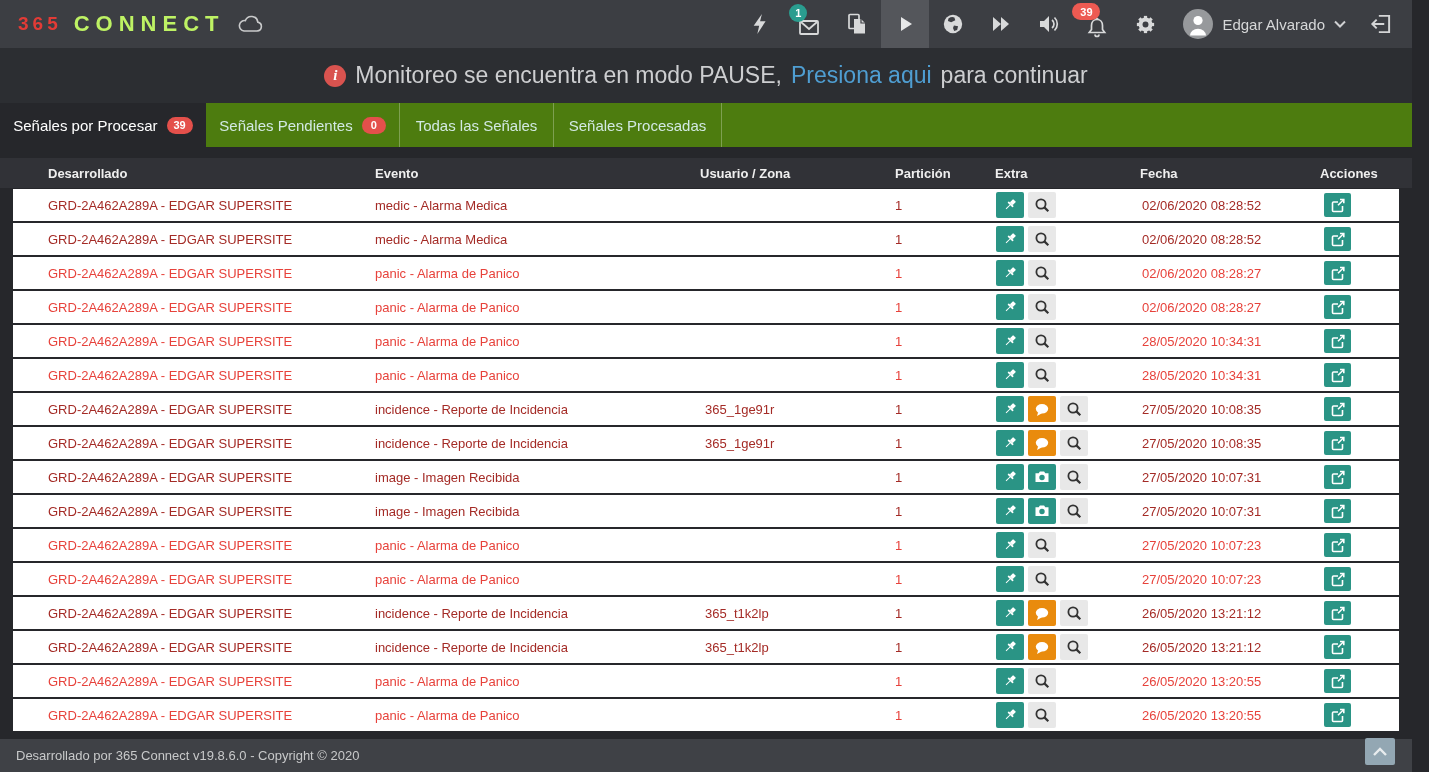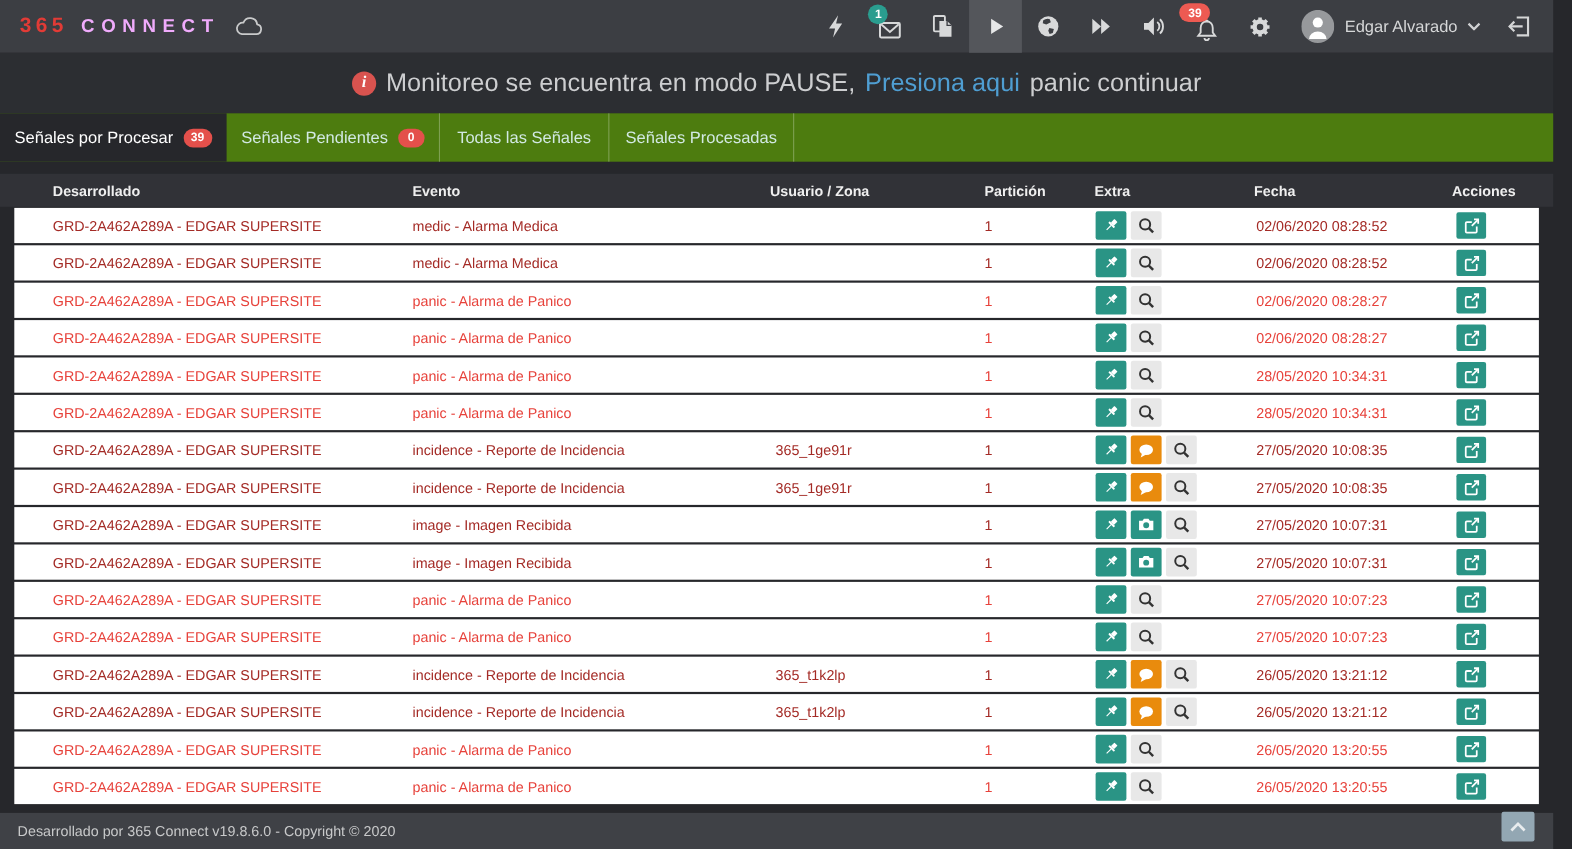--- a/index.html
+++ b/index.html
@@ -3,21 +3,21 @@
 <meta charset="utf-8">
 <style>
   html,body{margin:0;padding:0;background:#26272b;}
   body{width:1429px;height:772px;overflow:hidden;font-family:"Liberation Sans",sans-serif;position:relative;}
   .app{width:1412px;height:772px;display:flex;flex-direction:column;position:relative;}
 
   
   .topbar{height:48px;background:#3c3e43;display:flex;align-items:center;flex:0 0 auto;}
   .logo{display:flex;align-items:center;margin-left:18px;gap:12px;cursor:pointer;}
   .logo-num{color:#e23b36;font-size:19px;font-weight:700;letter-spacing:4px;}
-  .logo-name{color:#f0abfc;font-size:17px;font-weight:700;letter-spacing:6px;}
+  .logo-name{color:#bef264;font-size:22px;font-weight:700;letter-spacing:6px;}
   .topbar-icons{display:flex;align-items:center;margin-left:auto;height:100%;}
   .icon-btn{width:48px;height:48px;display:flex;align-items:center;justify-content:center;background:transparent;border:none;position:relative;cursor:pointer;padding:0;}
   .icon-btn.play-active{background:#54565b;}
   .cbadge{position:absolute;font-size:11px;font-weight:700;color:#fff;display:flex;align-items:center;justify-content:center;z-index:2;}
   .badge-green{background:#2a9d8f;width:18px;height:18px;border-radius:50%;top:4px;left:4px;}
   .badge-red{background:#ed5a52;min-width:16px;height:17px;padding:0 6px;border-radius:9px;top:3px;left:-1px;}
   .user-area{display:flex;align-items:center;gap:9px;margin-left:14px;cursor:pointer;}
   .user-name{color:#d6d7d8;font-size:15px;}
   .logout-btn{margin:0 16px 0 20px;}
 
@@ -189,21 +189,21 @@
       </span>
     </button>
   </header>
 
   <div class="banner">
     <span class="info-badge">
         <i>i</i>
       </span>
     <span>Monitoreo se encuentra en modo PAUSE,</span>
     <a href="#">Presiona aqui</a>
-    <span>panic continuar</span>
+    <span>para continuar</span>
   </div>
 
   <nav class="tabs">
     <div class="tab active">
       <span>Señales por Procesar</span>
       <span class="tab-badge">39</span>
     </div>
     <div class="tab">
       <span>Señales Pendientes</span>
       <span class="tab-badge">0</span>

